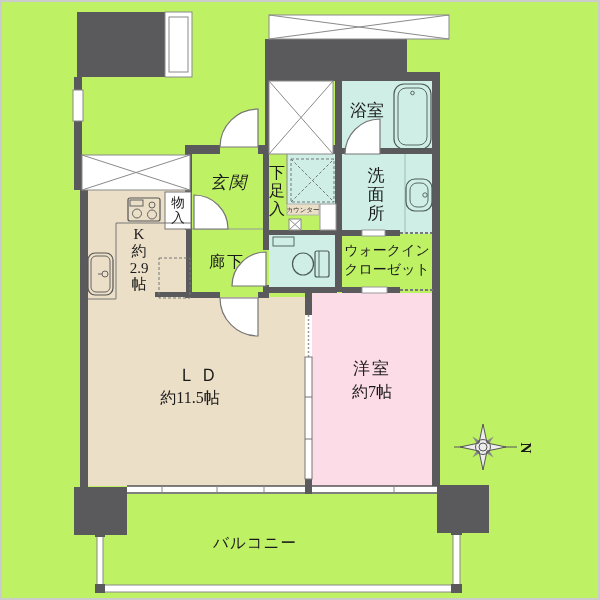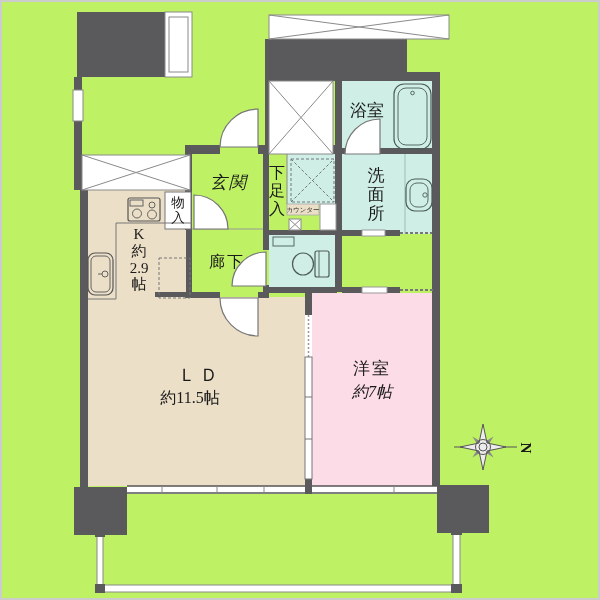--- a/index.html
+++ b/index.html
@@ -217,23 +217,26 @@
 面
 所</div>
 <div class="lbl fs16" style="left:275px;top:189px;">下
 足
 入</div>
 <div class="lbl h fs17 sp2" style="left:227px;top:181px;font-style:italic;">玄関</div>
 <div class="lbl fs13" style="left:176px;top:208px;">物
 入</div>
 <div class="lbl h fs6" style="left:301px;top:207.5px;">カウンター</div>
 <div class="lbl h fs16 sp2" style="left:225px;top:260px;">廊下</div>
+<div class="lbl fs14" style="left:385px;top:259px;">ウォークイン
+クローゼット</div>
 <div class="lbl fs15" style="left:137px;top:258px;">K
 約
 2.9
 帖</div>
 <div class="lbl h fs17 sp4" style="left:198px;top:373px;font-size:18px;">ＬＤ</div>
 <div class="lbl h fs16" style="left:188px;top:396px;">約11.5帖</div>
 <div class="lbl h fs17 sp2" style="left:370px;top:367px;text-align:center;">洋室</div>
-<div class="lbl h fs16" style="left:370px;top:390px;font-style:italic;">約7帖</div>
+<div class="lbl h fs16" style="left:370px;top:390px;">約7帖</div>
+<div class="lbl h fs15" style="left:253px;top:541px;letter-spacing:1px;font-size:15.5px;">バルコニー</div>
 <div class="lbl north" style="left:524px;top:446px;">N</div>
 
 </div>
 
 </body></html>

